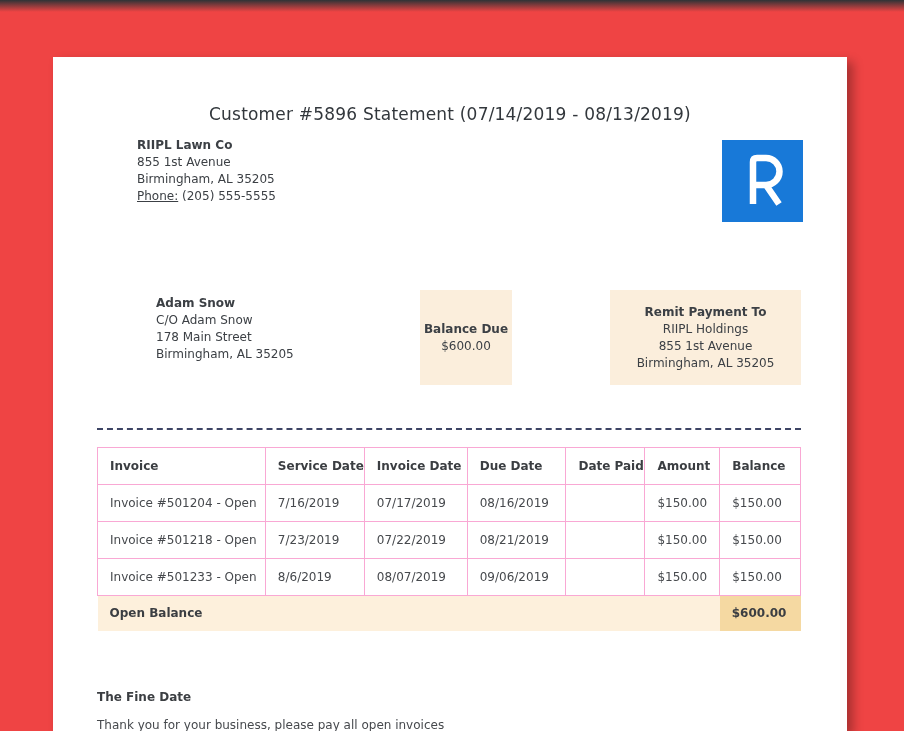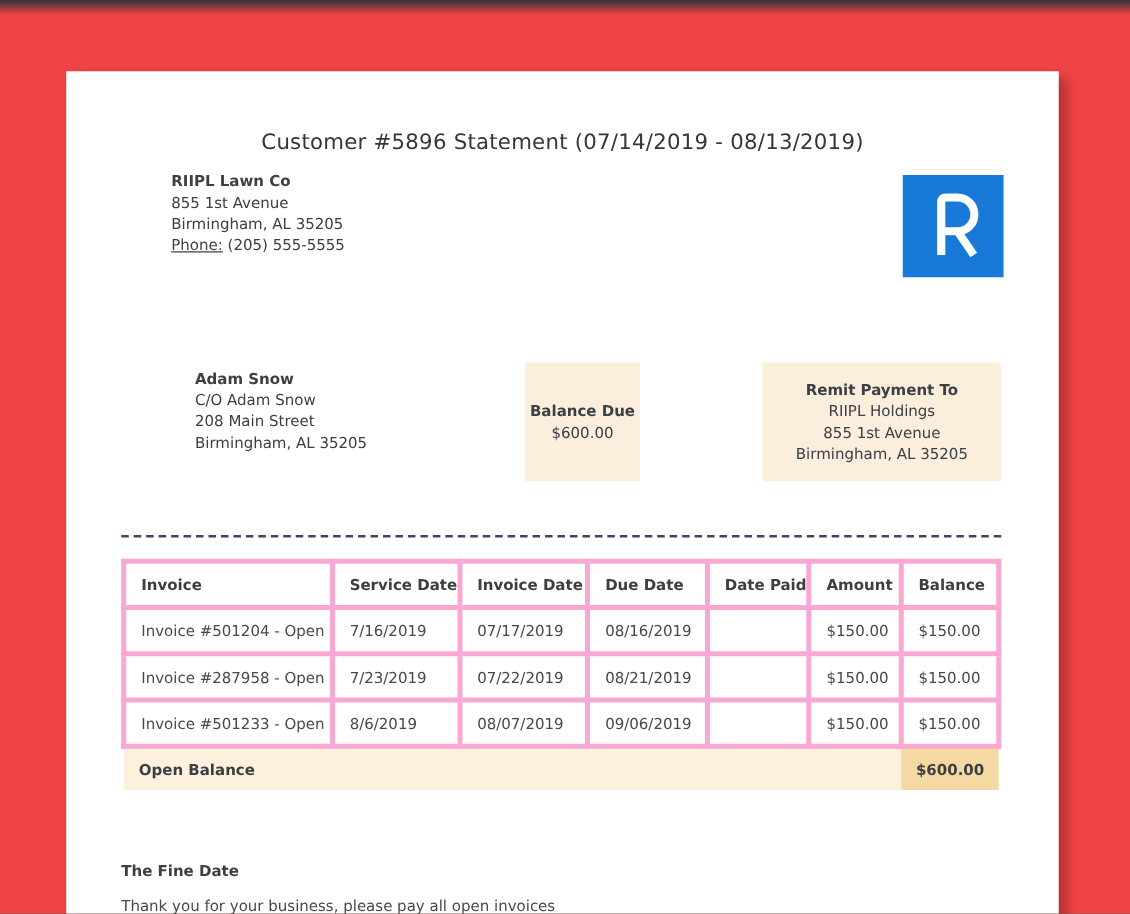--- a/index.html
+++ b/index.html
@@ -65,21 +65,21 @@
   .dotted-sep {
     position: absolute; top: 371px; left: 44px; width: 704px;
     border-top: 2px dashed #3e4565;
   }
   .invoice-table {
     position: absolute; top: 390px; left: 44px; width: 704px;
     border-collapse: collapse;
     font-size: 12px; color: #46494d;
   }
   .invoice-table th, .invoice-table td {
-    border: 4px solid #f9a8d4;
+    border: 1px solid #f9a8d4;
     height: 37px;
     padding: 0 0 0 12px;
     text-align: left;
     vertical-align: middle;
     white-space: nowrap;
   }
   .invoice-table th { font-weight: bold; color: #3b3e42; }
   .footer-row td {
     background: #fdf0dc;
     border: none;
@@ -117,21 +117,21 @@
     <div class="logo">
       <svg width="81" height="82" viewBox="0 0 81 82">
         <rect x="0" y="0" width="81" height="82" fill="#1879d8"></rect>
         <path d="M31 64 L31 22 Q31 18 35 18 L44 18 A13 13 0 1 1 44 45 L33 45 M44 45 L57 64" fill="none" stroke="#ffffff" stroke-width="6.5" stroke-linecap="butt" stroke-linejoin="round"></path>
       </svg>
     </div>
 
     <div class="customer-block">
       <div class="customer-name">Adam Snow</div>
       <div>C/O Adam Snow</div>
-      <div>208 Main Street</div>
+      <div>178 Main Street</div>
       <div>Birmingham, AL 35205</div>
     </div>
 
     <div class="summary-box box-light balance-due-box">
       <div class="summary-label">Balance Due</div>
       <div>$600.00</div>
     </div>
 
 
     <div class="summary-box box-light remit-box">
@@ -168,21 +168,21 @@
         <tr>
           <td>Invoice #501204 - Open</td>
           <td>7/16/2019</td>
           <td>07/17/2019</td>
           <td>08/16/2019</td>
           <td></td>
           <td>$150.00</td>
           <td>$150.00</td>
         </tr>
         <tr>
-          <td>Invoice #287958 - Open</td>
+          <td>Invoice #501218 - Open</td>
           <td>7/23/2019</td>
           <td>07/22/2019</td>
           <td>08/21/2019</td>
           <td></td>
           <td>$150.00</td>
           <td>$150.00</td>
         </tr>
         <tr>
           <td>Invoice #501233 - Open</td>
           <td>8/6/2019</td>

